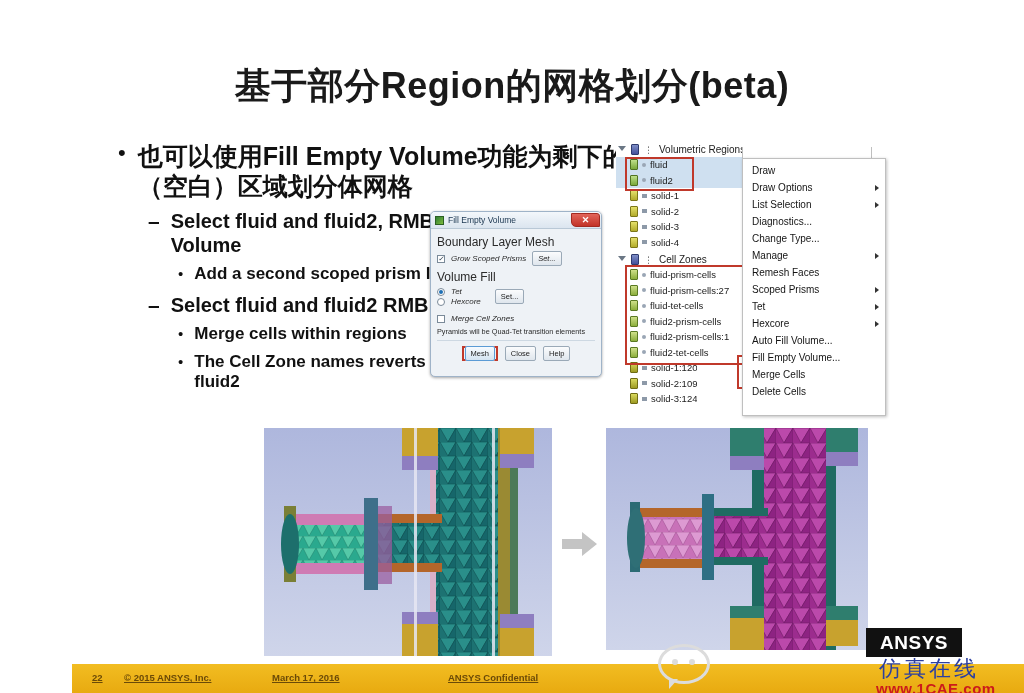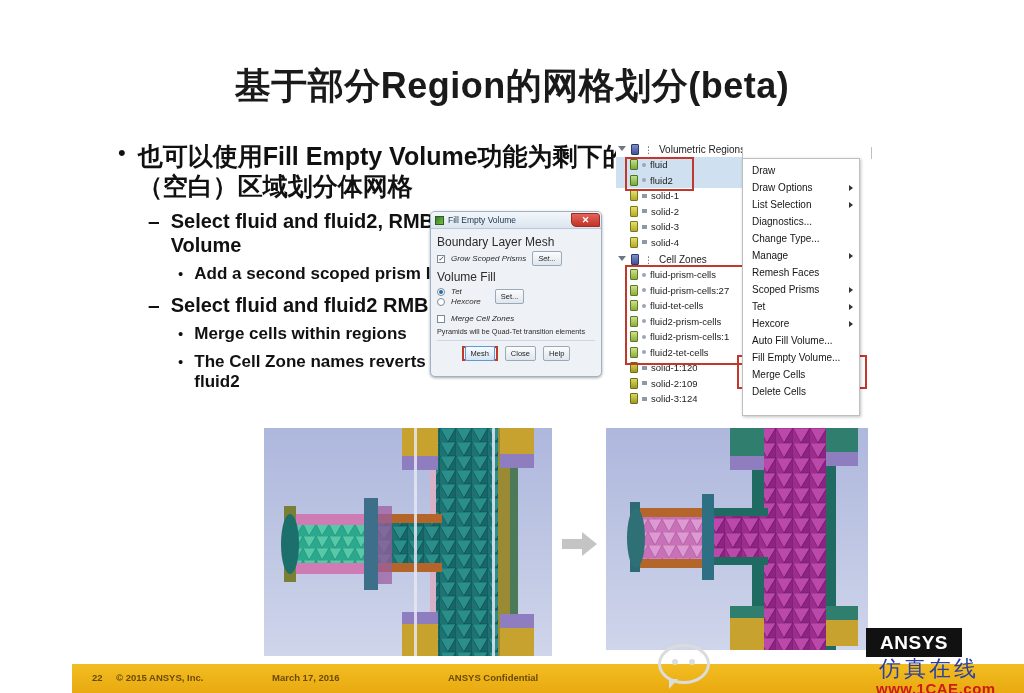--- a/index.html
+++ b/index.html
@@ -122,21 +122,21 @@
   .ico-cz { width:8px;height:11px;border-radius:1px;background:linear-gradient(#d9d95e,#9d9a22);border:1px solid #6f6c14;}
   .ico-cz.green{ background:linear-gradient(#cfe08a,#8cae3c); border-color:#5a7a23;}
   .mini { width:4px;height:4px;border-radius:50%;background:#9aa6b5; }
   .mini.sq{ border-radius:0; width:5px;height:4px; background:#8d99a8;}
   .tree-lbl{ white-space:nowrap; overflow:hidden; }
 
   .red-box { position:absolute; border:2px solid #c0392b; pointer-events:none; }
 
   
   #ctx-menu {
-    position:absolute; left:742px; top:158px; width:118px; height:258px;
+    position:absolute; left:742px; top:158px; width:144px; height:258px;
     background:#ffffff; border:1px solid #bfbfbf;
     box-shadow:1px 1px 3px rgba(0,0,0,.25);
     font-size:10px; color:#141414;
     padding:3px 0 0 0;
     overflow:hidden;
   }
   .ctx-item { height:17px; display:flex; align-items:center; padding:0 6px 0 9px; }
   .ctx-item .arw {
     margin-left:auto; width:0;height:0;
     border-left:4px solid #333;border-top:3px solid transparent;border-bottom:3px solid transparent;
@@ -157,23 +157,23 @@
 
   
   #footer-bar {
     position:absolute; left:72px; top:664px; width:952px; height:29px;
     background:linear-gradient(#f2bd22,#e8aa10);
   }
   #footer-bar-left {
     position:absolute; left:0; top:664px; width:72px; height:29px;
     background:#ffffff;
   }
-  .foot-txt { position:absolute; font-size:9.5px; color:#6b4a07; font-weight:bold; top:672px; }
+  .foot-txt { position:absolute; font-size:9.5px; color:#6b4a07; font-weight:bold; top:672px;text-decoration:underline; }
   #foot-page { left:92px; }
-  #foot-copy { left:116px; }
+  #foot-copy { left:124px; }
   #foot-date { left:272px; }
   #foot-conf { left:448px; }
 
   
   #wm {
     position:absolute; left:640px; top:628px; width:384px; height:65px;
     pointer-events:none;
   }
   .wm-bubble {
     position:absolute; left:18px; top:16px; width:52px; height:40px;

